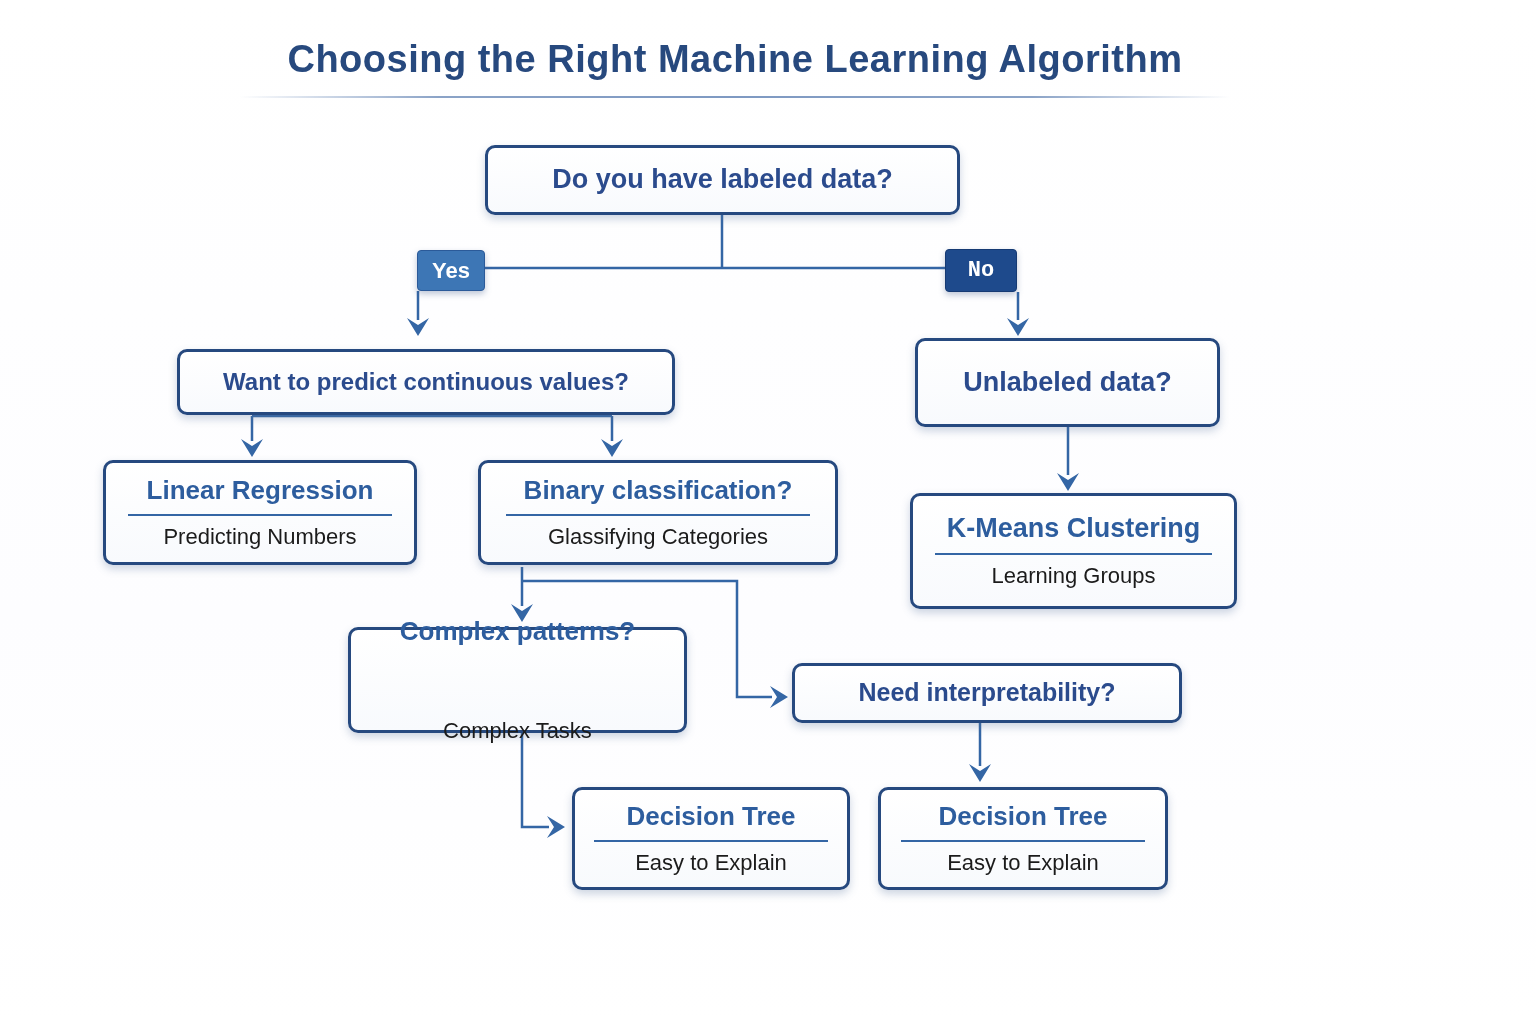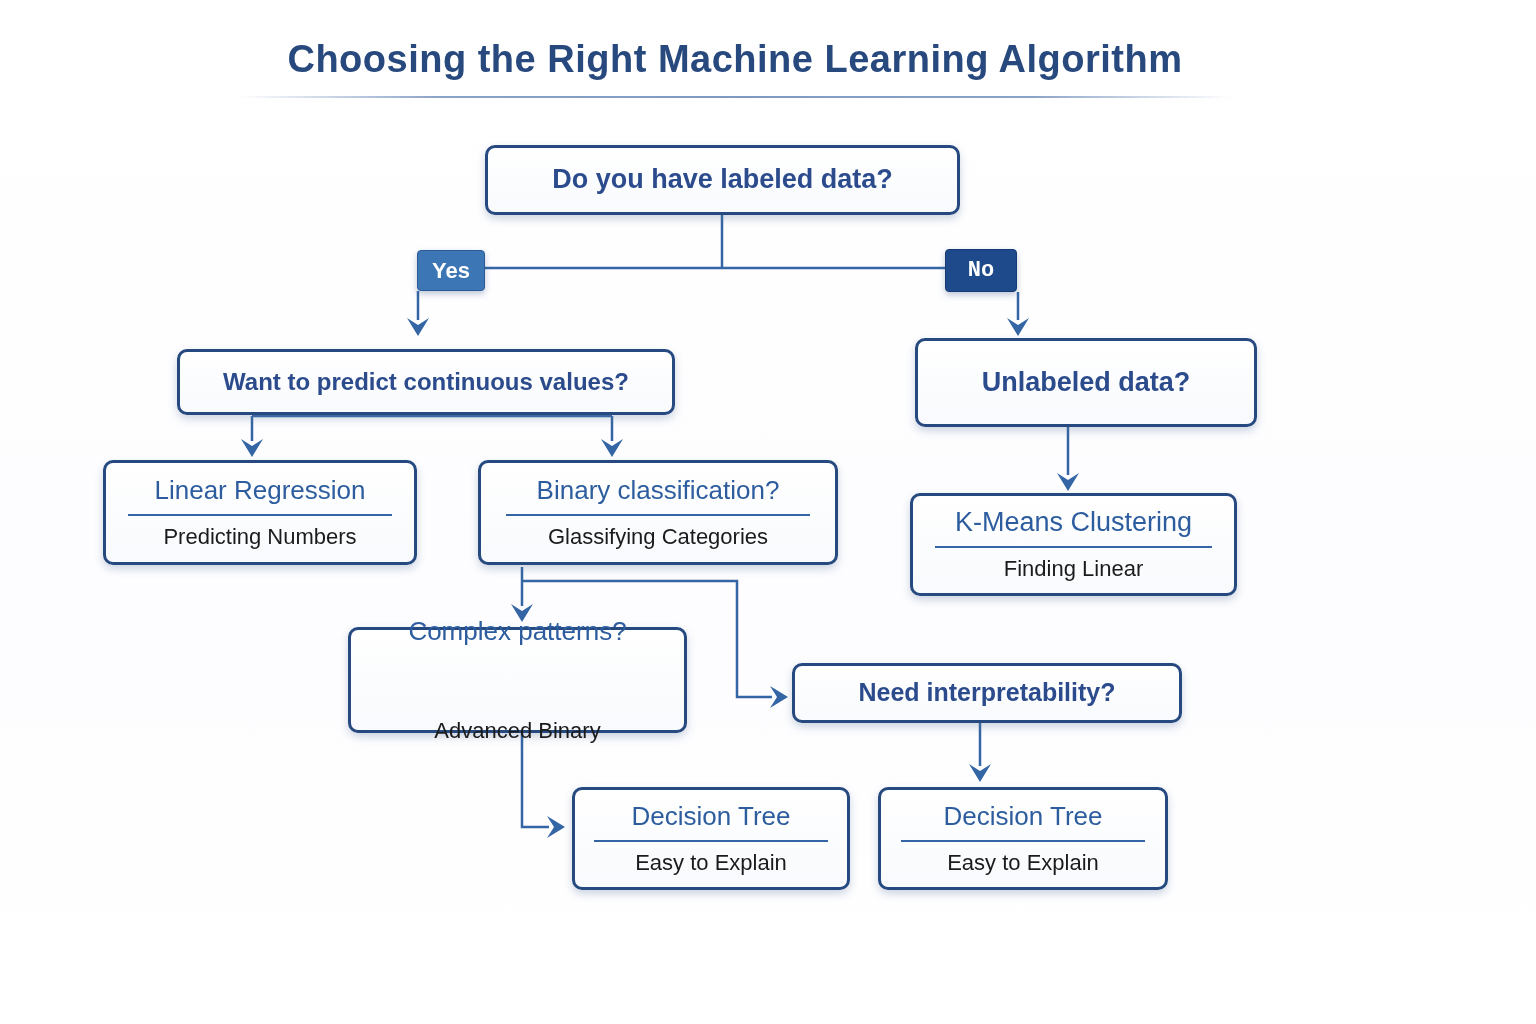--- a/index.html
+++ b/index.html
@@ -52,21 +52,21 @@
     flex-direction: column;
     align-items: center;
     justify-content: center;
   }
   .node .question {
     font-weight: bold;
     color: #2b4b8d;
     line-height: 1.1;
   }
   .node .node-title {
-    font-weight: normal;
+    font-weight: bold;
     color: #2d5d9e;
     text-align: center;
     line-height: 1.1;
   }
   .node .divider {
     height: 2px;
     background: #3466a5;
     width: 86%;
     margin: 9px 0 9px 0;
   }
@@ -89,25 +89,25 @@
     box-shadow: 0 3px 6px rgba(70, 95, 140, 0.35);
   }
   .edge-label.yes { background: #3d76b5; border: 1px solid #2b5a99; }
   .edge-label.no  { background: #1e4a8c; border: 1px solid #163a73; font-family: Liberation Mono, monospace; }
 
   
   #node-root            { left: 485px; top: 145px; width: 475px; height: 70px; }
   #node-root .question  { font-size: 27px; }
   #node-continuous      { left: 177px; top: 349px; width: 498px; height: 66px; }
   #node-continuous .question { font-size: 24px; }
-  #node-unlabeled       { left: 915px; top: 338px; width: 342px; height: 89px; }
+  #node-unlabeled       { left: 915px; top: 338px; width: 305px; height: 89px; }
   #node-unlabeled .question  { font-size: 27px; }
   #node-linear          { left: 103px; top: 460px; width: 314px; height: 105px; }
   #node-binary          { left: 478px; top: 460px; width: 360px; height: 105px; }
-  #node-kmeans          { left: 910px; top: 493px; width: 327px; height: 103px; }
+  #node-kmeans          { left: 910px; top: 493px; width: 327px; height: 116px; }
   #node-kmeans .node-title   { font-size: 27px; }
   #node-complex         { left: 348px; top: 627px; width: 339px; height: 106px; gap: 28px; }
   #node-interpret       { left: 792px; top: 663px; width: 390px; height: 60px; }
   #node-interpret .question  { font-size: 25px; }
   #node-dtree-left      { left: 572px; top: 787px; width: 278px; height: 103px; }
   #node-dtree-right     { left: 878px; top: 787px; width: 290px; height: 103px; }
   .node .node-title     { font-size: 26px; }
   .node .node-sub       { font-size: 22px; }
 
   #label-yes { left: 417px; top: 250px; width: 68px; height: 41px; }
@@ -182,27 +182,27 @@
 
   <div class="node" id="node-binary">
     <div class="node-title">Binary classification?</div>
     <div class="divider"></div>
     <div class="node-sub">Glassifying Categories</div>
   </div>
 
   <div class="node" id="node-kmeans">
     <div class="node-title">K-Means Clustering</div>
     <div class="divider"></div>
-    <div class="node-sub">Finding Linear</div>
+    <div class="node-sub">Learning Groups</div>
   </div>
 
   <div class="node" id="node-complex">
     <div class="node-title">Complex patterns?</div>
     <div class="divider"></div>
-    <div class="node-sub">Advanced Binary</div>
+    <div class="node-sub">Complex Tasks</div>
   </div>
 
   <div class="node" id="node-interpret">
     <div class="question">Need interpretability?</div>
   </div>
 
   <div class="node" id="node-dtree-left">
     <div class="node-title">Decision Tree</div>
     <div class="divider"></div>
     <div class="node-sub">Easy to Explain</div>

